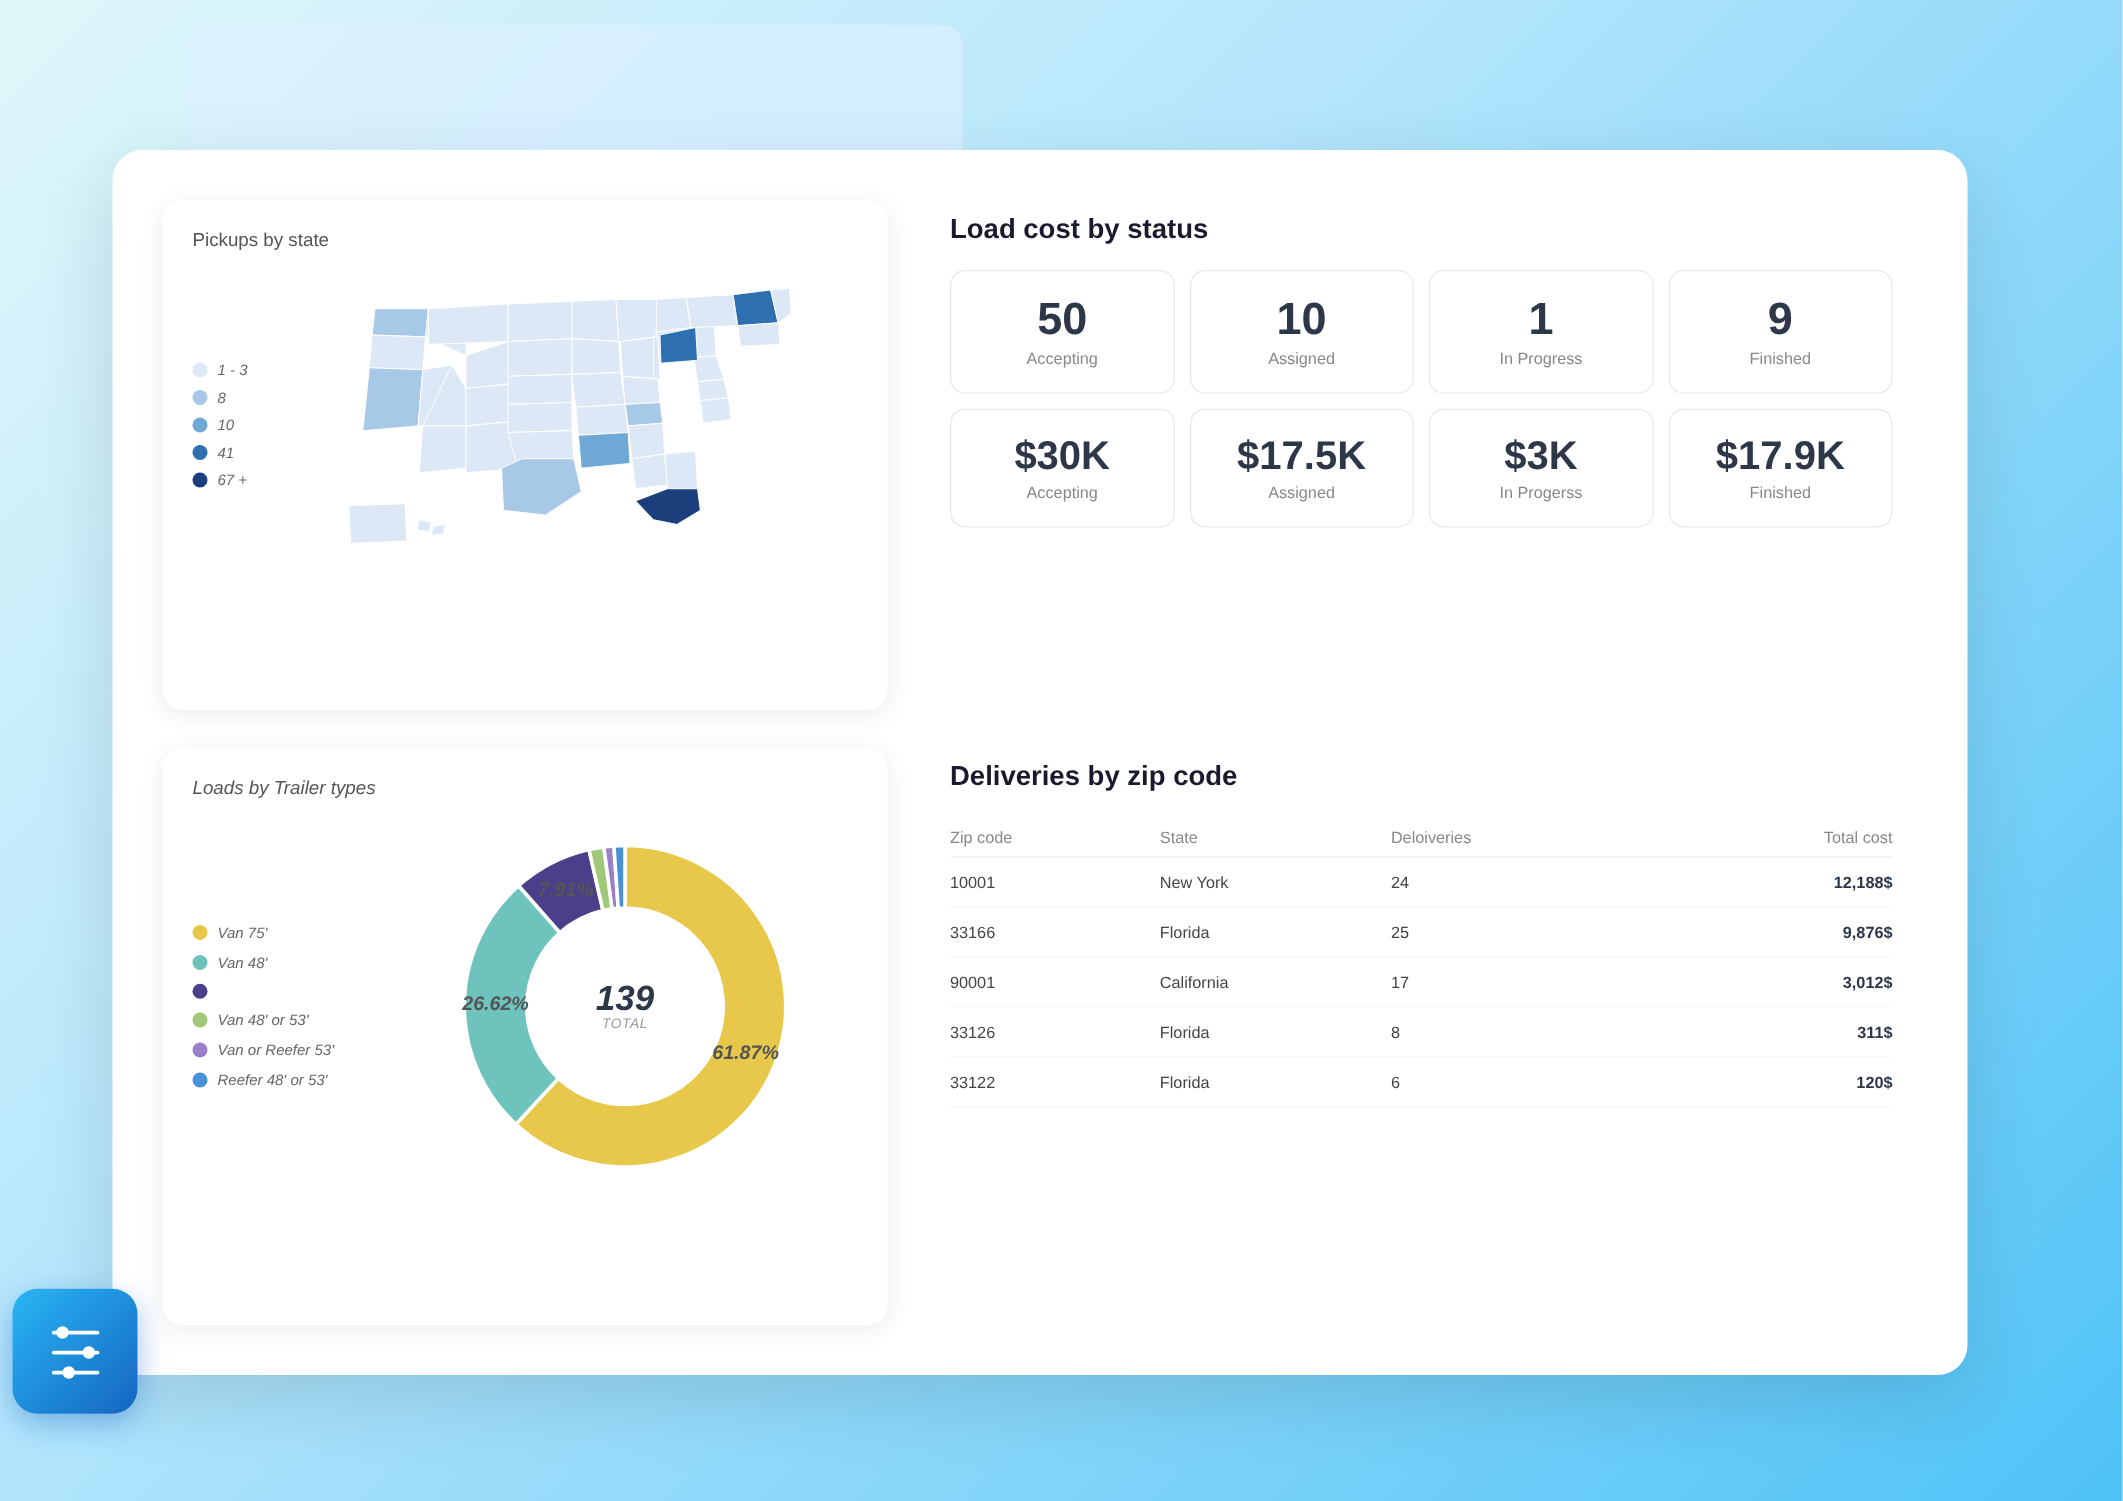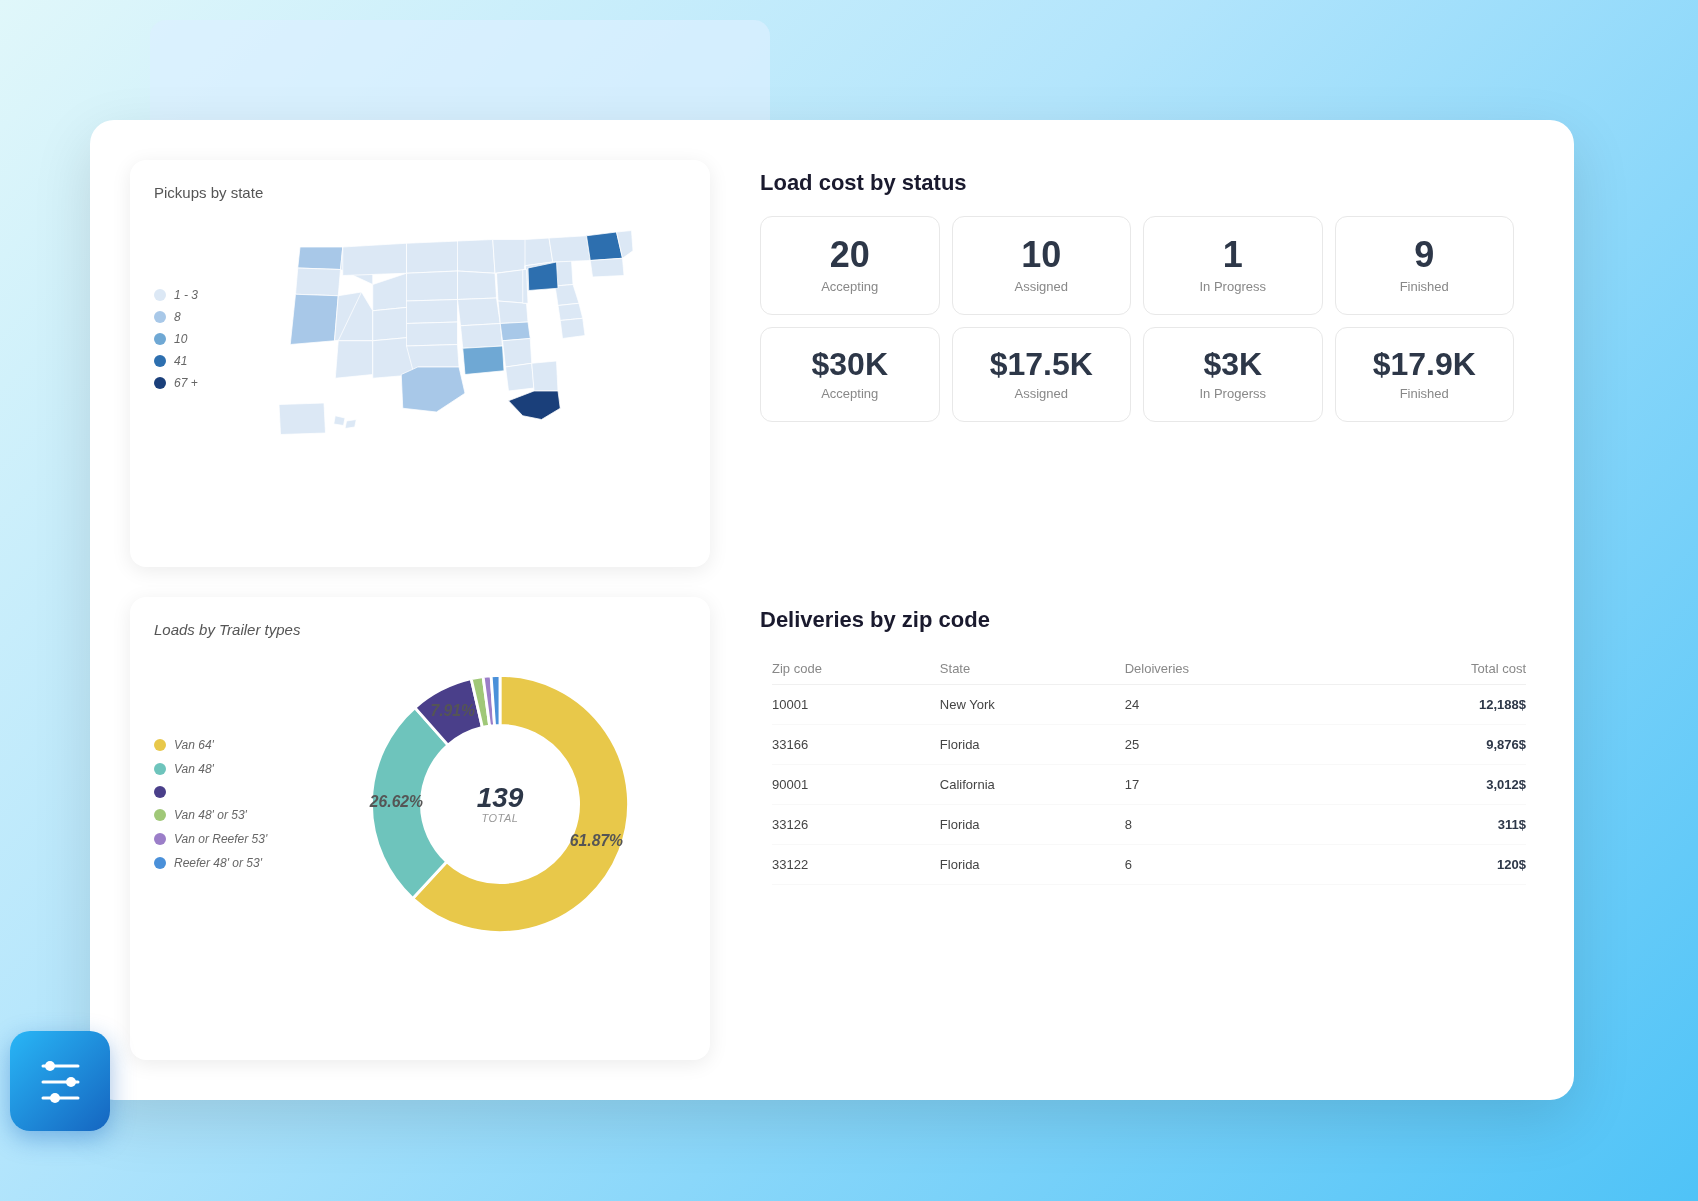--- a/index.html
+++ b/index.html
@@ -196,21 +196,20 @@
     .deliveries-section {
       grid-column: 2;
       grid-row: 2;
       padding: 10px 20px;
     }
 
     .deliveries-table {
       width: 100%;
       border-collapse: collapse;
       margin-top: 16px;
-      margin-left: 12px;
     }
 
     .deliveries-table th {
       text-align: left;
       font-size: 13px;
       color: #888;
       font-weight: 500;
       padding: 8px 0;
       border-bottom: 1px solid #f0f0f0;
     }
@@ -383,21 +382,21 @@
         </svg>
       </div>
     </div>
   </div>
 
   <div class="load-cost-section">
     <div class="section-title">Load cost by status</div>
 
     <div class="stats-grid">
       <div class="stat-card">
-        <div class="stat-number">20</div>
+        <div class="stat-number">50</div>
         <div class="stat-label">Accepting</div>
       </div>
       <div class="stat-card">
         <div class="stat-number">10</div>
         <div class="stat-label">Assigned</div>
       </div>
       <div class="stat-card">
         <div class="stat-number">1</div>
         <div class="stat-label">In Progress</div>
       </div>
@@ -426,21 +425,21 @@
       </div>
     </div>
   </div>
 
   <div class="trailer-card">
     <div class="card-title">Loads by Trailer types</div>
     <div class="trailer-content">
       <div class="trailer-legend">
         <div class="legend-item">
           <div class="legend-dot" style="background:#e8c84a;"></div>
-          <span>Van 64'</span>
+          <span>Van 75'</span>
         </div>
         <div class="legend-item">
           <div class="legend-dot" style="background:#6ec4bc;"></div>
           <span>Van 48'</span>
         </div>
         <div class="legend-item">
           <div class="legend-dot" style="background:#4a3f8a;"></div>
           <span> </span>
         </div>
         <div class="legend-item">

